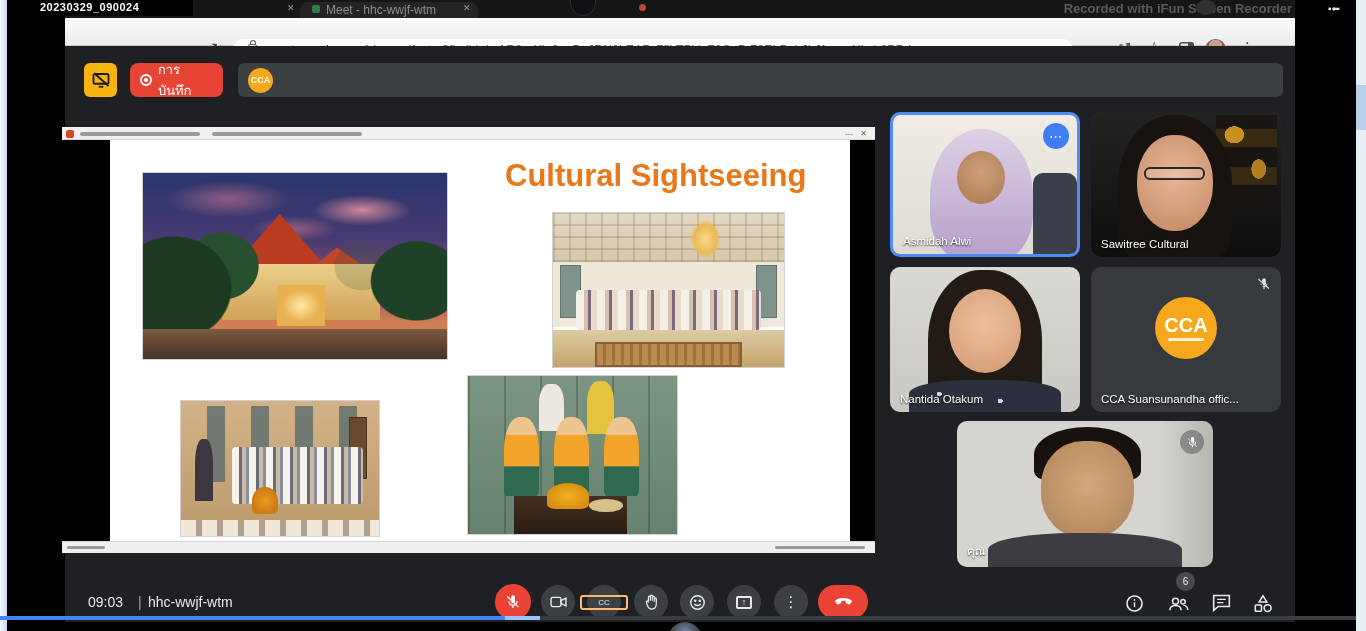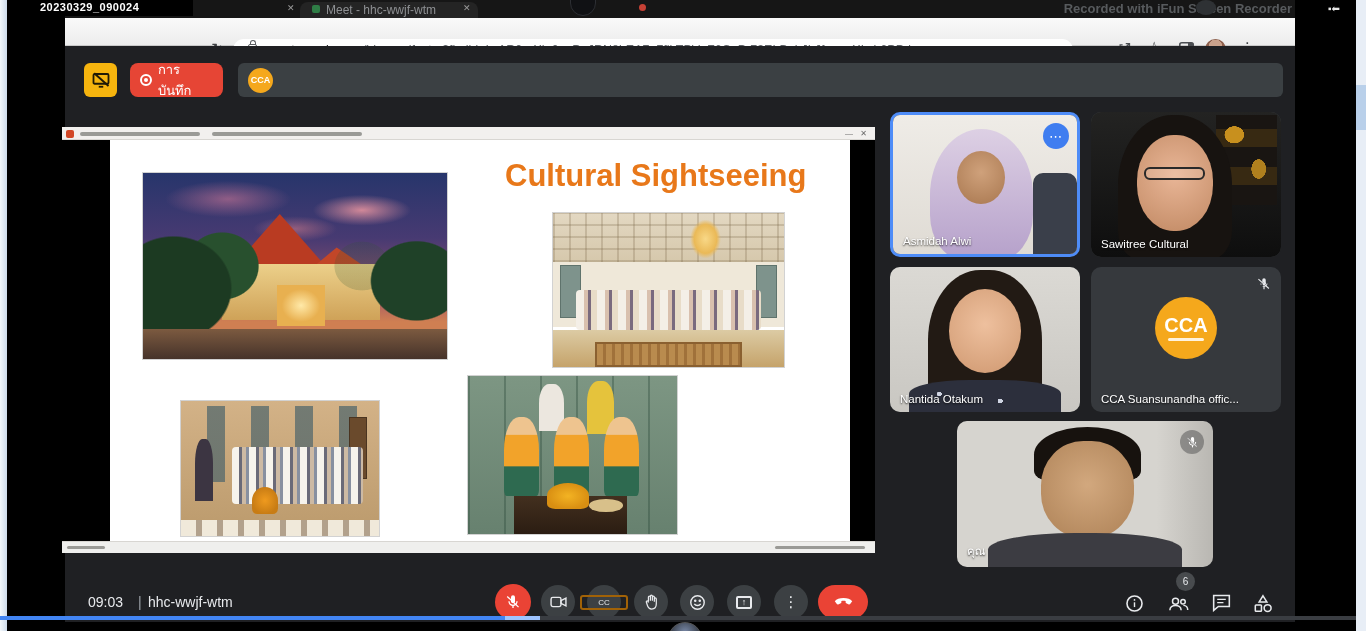--- a/index.html
+++ b/index.html
@@ -171,21 +171,21 @@
   
   .foot-text{top:594px;color:#e8eaed;font-size:14px;white-space:nowrap;}
   .ctl{position:absolute;top:585px;width:34px;height:34px;border-radius:50%;background:#3c4043;
        display:flex;align-items:center;justify-content:center;color:#e8eaed;}
   .ctl.red{background:#ea4335;}
   .endcall{position:absolute;left:818px;top:585px;width:50px;height:34px;border-radius:18px;background:#ea4335;
            display:flex;align-items:center;justify-content:center;}
   .ricon{position:absolute;top:590px;width:26px;height:26px;display:flex;align-items:center;justify-content:center;color:#e8eaed;}
   .badge6{left:1176px;top:572px;width:19px;height:19px;border-radius:50%;background:#484b4e;color:#e8eaed;
           font-size:10px;display:flex;align-items:center;justify-content:center;z-index:6;}
-  .cc-box{border:2px solid #a16207;border-radius:3px;font-size:8px;font-weight:normal;padding:1px 16px;color:#e8eaed;}
+  .cc-box{border:2px solid #fdba74;border-radius:3px;font-size:8px;font-weight:normal;padding:1px 16px;color:#e8eaed;}
   .present-box{width:16px;height:13px;border:2px solid #e8eaed;border-radius:2px;display:flex;align-items:center;justify-content:center;
                color:#e8eaed;font-size:9px;line-height:9px;}
 
   
   .prog-track{left:0;top:616px;width:1356px;height:4px;background:#3a3d42;z-index:50;}
   .prog-fill{left:0;top:616px;width:505px;height:4px;background:#4285f4;z-index:51;}
   .prog-head{left:505px;top:616px;width:35px;height:4px;background:#9ec3ff;z-index:52;}
   .rec-bubble{left:668px;top:622px;width:34px;height:34px;border-radius:50%;
               background:radial-gradient(circle at 50% 30%,#7a8aa8,#23262b 70%);border:1px solid #555;z-index:53;}
 </style>

